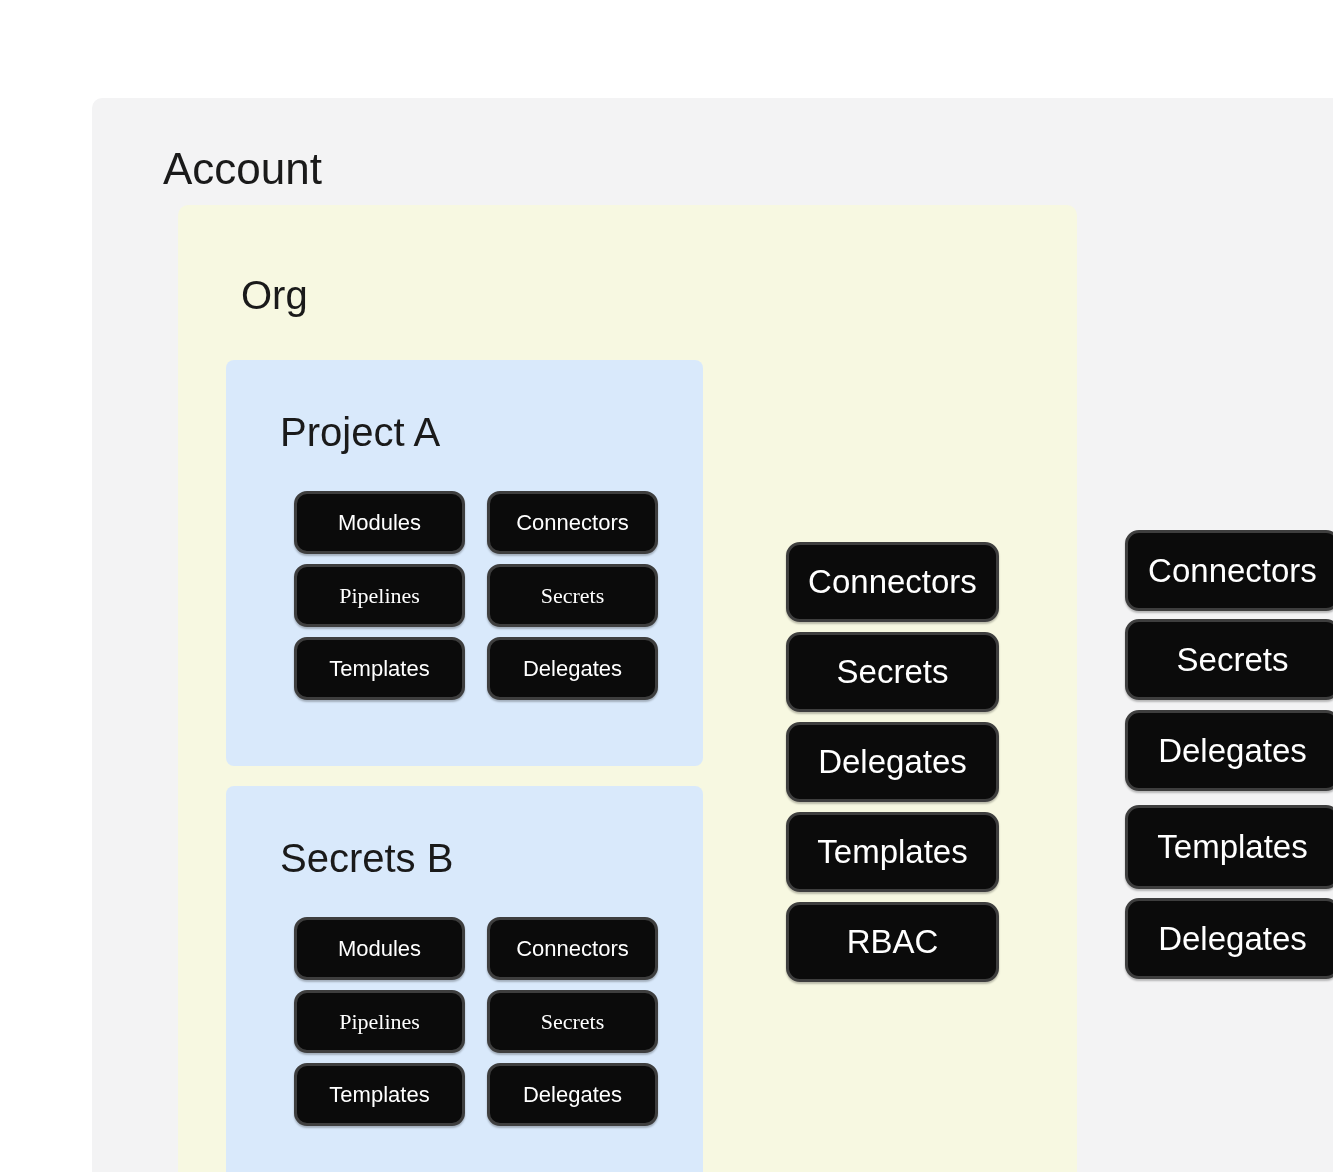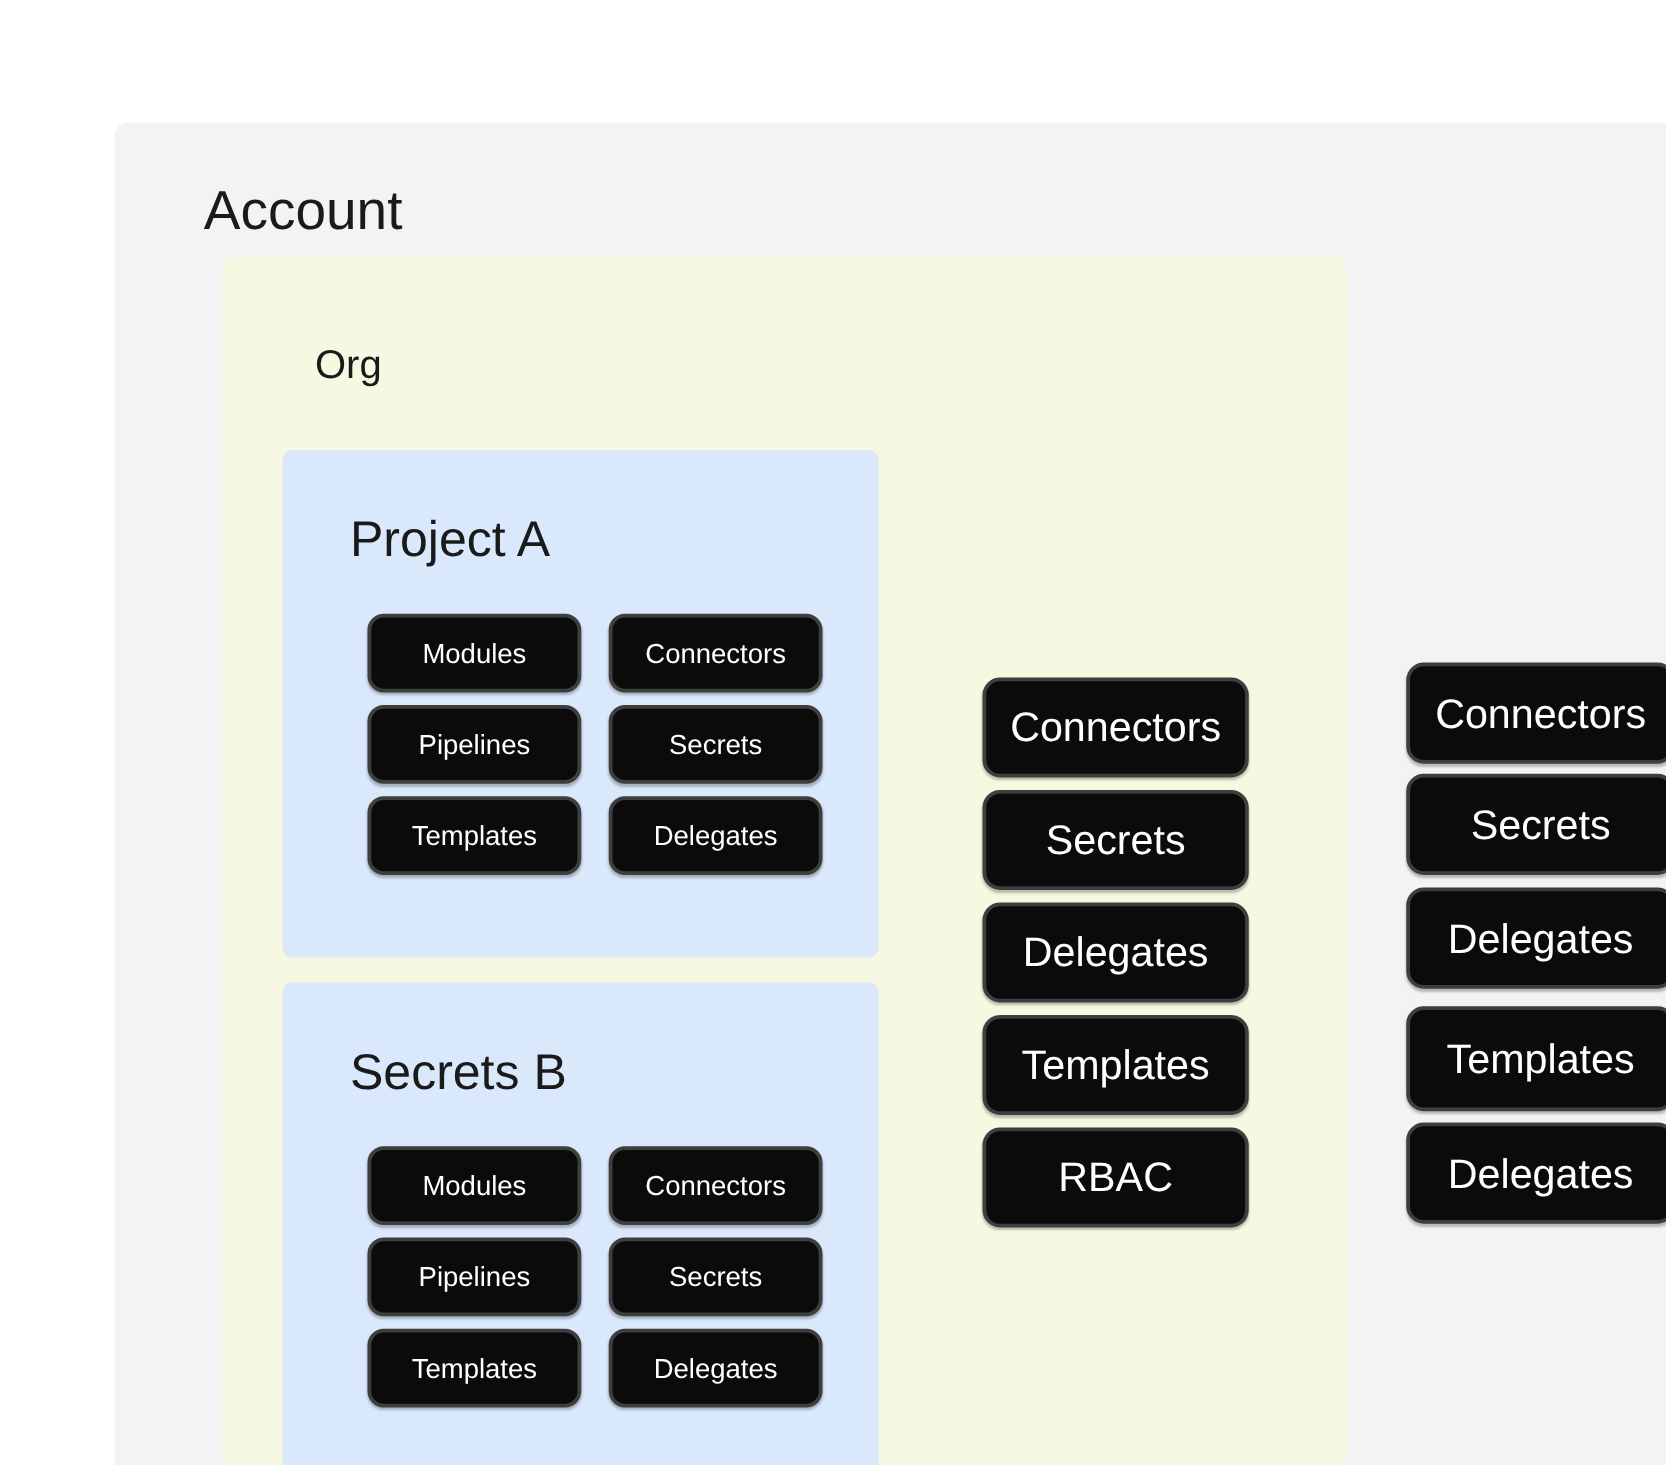--- a/index.html
+++ b/index.html
@@ -32,22 +32,22 @@
     font-size: 44px; line-height: 1; color: var(--heading);
   }
 
   .org-box {
     position: absolute; left: 74px; top: 95px;
     width: 899px; height: 980px;
     background: var(--org-bg);
     border-radius: 10px;
   }
   .org-title {
-    position: absolute; left: 46px; top: 42px;
-    font-size: 32px; line-height: 1; color: var(--heading);
+    position: absolute; left: 35px; top: 42px;
+    font-size: 40px; line-height: 1; color: var(--heading);
   }
 
   .project-box {
     position: absolute; left: 36px;
     width: 477px; height: 406px;
     background: var(--project-bg);
     border-radius: 8px;
   }
   .project-a { top: 143px; }
   .project-b { top: 569px; }
@@ -64,21 +64,21 @@
     color: var(--node-text);
     display: flex; align-items: center; justify-content: center;
     box-shadow: 0 2px 2px rgba(0,0,0,0.25);
   }
 
   
   .node-sm { width: 171px; height: 63px; font-size: 22px; border-radius: 13px; }
   .p-col-0 { left: 56px; }
   .p-col-1 { left: 249px; }
   .p-row-0 { top: 119px; }
-  .p-row-1 { top: 192px; }
+  .p-row-1 { top: 192px; font-family: Liberation Serif, serif; }
   .p-row-2 { top: 265px; }
 
   
   .node-lg { width: 213px; height: 80px; font-size: 33px; }
 
   .org-node { left: 596px; }
   .org-node-0 { top: 325px; }
   .org-node-1 { top: 415px; }
   .org-node-2 { top: 505px; }
   .org-node-3 { top: 595px; }

